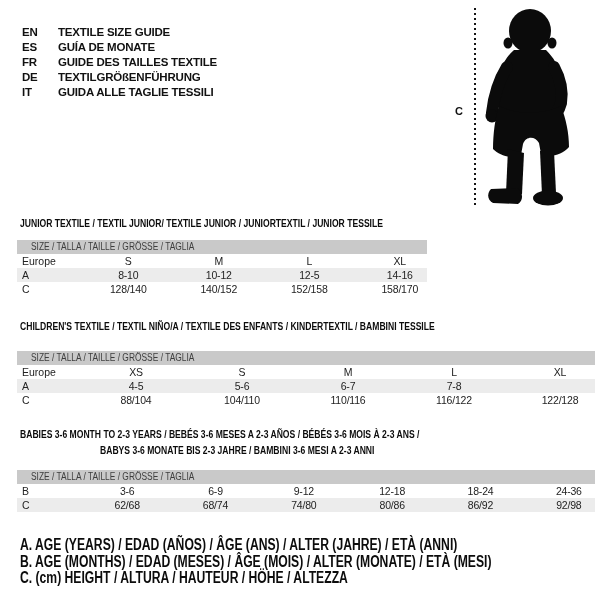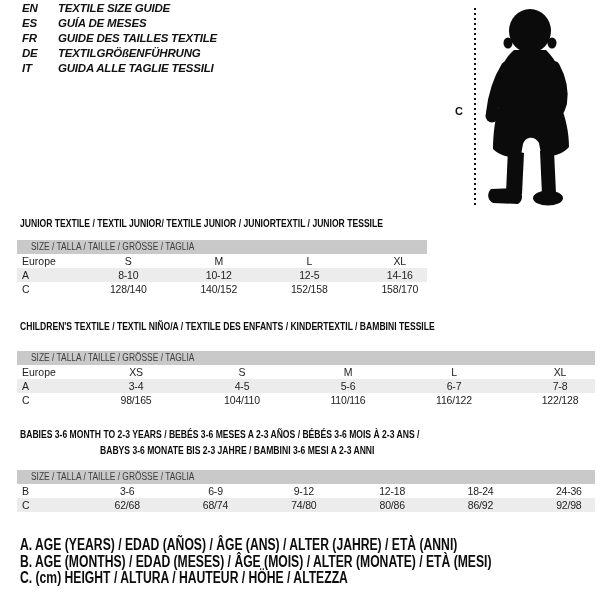--- a/index.html
+++ b/index.html
@@ -2,21 +2,21 @@
 <html><head>
 <meta charset="utf-8">
 <style>
   html,body{margin:0;padding:0;background:#fff;}
   #screen{
     position:relative;width:600px;height:600px;background:#ffffff;overflow:hidden;
     font-family:"Liberation Sans", sans-serif;color:#1f1f1f;
     -webkit-font-smoothing:antialiased;
   }
   
-  .lang-block{position:absolute;left:22px;top:0;font-style:italic;}
+  .lang-block{position:absolute;left:22px;top:24px;}
   .lang-row{display:flex;height:15px;align-items:center;font-weight:bold;font-size:11.5px;letter-spacing:-0.2px;color:#111;}
   .lang-code{width:36px;}
   
   .measure-label{position:absolute;left:455px;top:105px;font-size:11px;font-weight:bold;color:#111;}
   .measure-line{
     position:absolute;left:474px;top:8px;width:2px;height:198px;
     background:repeating-linear-gradient(to bottom,#141414 0 2px,transparent 2px 5px);
   }
   .baby-svg{position:absolute;left:484px;top:6px;width:100px;height:202px;}
   
@@ -39,21 +39,21 @@
 
 <div id="screen">
 
   <div class="lang-block">
     <div class="lang-row">
       <span class="lang-code">EN</span>
       <span class="lang-label">TEXTILE SIZE GUIDE</span>
     </div>
     <div class="lang-row">
       <span class="lang-code">ES</span>
-      <span class="lang-label">GUÍA DE MESES</span>
+      <span class="lang-label">GUÍA DE MONATE</span>
     </div>
     <div class="lang-row">
       <span class="lang-code">FR</span>
       <span class="lang-label">GUIDE DES TAILLES TEXTILE</span>
     </div>
     <div class="lang-row">
       <span class="lang-code">DE</span>
       <span class="lang-label">TEXTILGRÖßENFÜHRUNG</span>
     </div>
     <div class="lang-row">
@@ -121,29 +121,28 @@
     <div class="trow" style="grid-template-columns:48px repeat(5,1fr);">
       <span class="lbl">Europe</span>
       <span class="cell">XS</span>
       <span class="cell">S</span>
       <span class="cell">M</span>
       <span class="cell">L</span>
       <span class="cell">XL</span>
     </div>
     <div class="trow shaded" style="grid-template-columns:48px repeat(5,1fr);">
       <span class="lbl">A</span>
-      <span class="cell">3-4</span>
       <span class="cell">4-5</span>
       <span class="cell">5-6</span>
       <span class="cell">6-7</span>
       <span class="cell">7-8</span>
     </div>
     <div class="trow" style="grid-template-columns:48px repeat(5,1fr);">
       <span class="lbl">C</span>
-      <span class="cell">98/165</span>
+      <span class="cell">88/104</span>
       <span class="cell">104/110</span>
       <span class="cell">110/116</span>
       <span class="cell">116/122</span>
       <span class="cell">122/128</span>
     </div>
   </div>
 
   <div class="section-title" style="left:20px;top:426px;">
     <div><span class="cond">BABIES 3-6 MONTH TO 2-3 YEARS / BEBÉS 3-6 MESES A 2-3 AÑOS / BÉBÉS 3-6 MOIS À 2-3 ANS /</span></div>
     <div><span class="cond">BABYS 3-6 MONATE BIS 2-3 JAHRE / BAMBINI 3-6 MESI A 2-3 ANNI</span></div>

